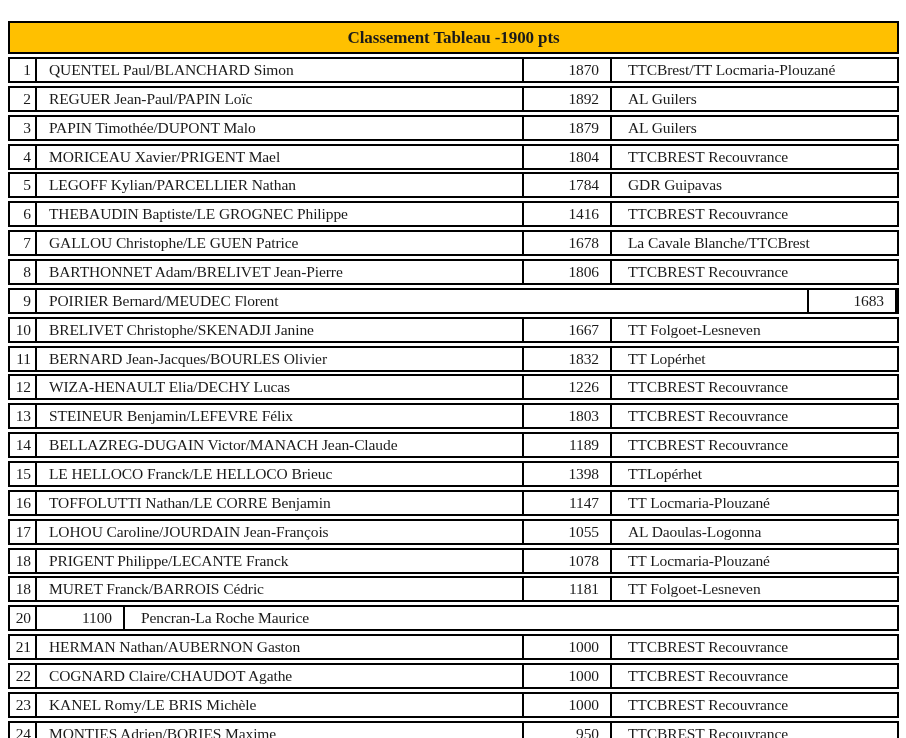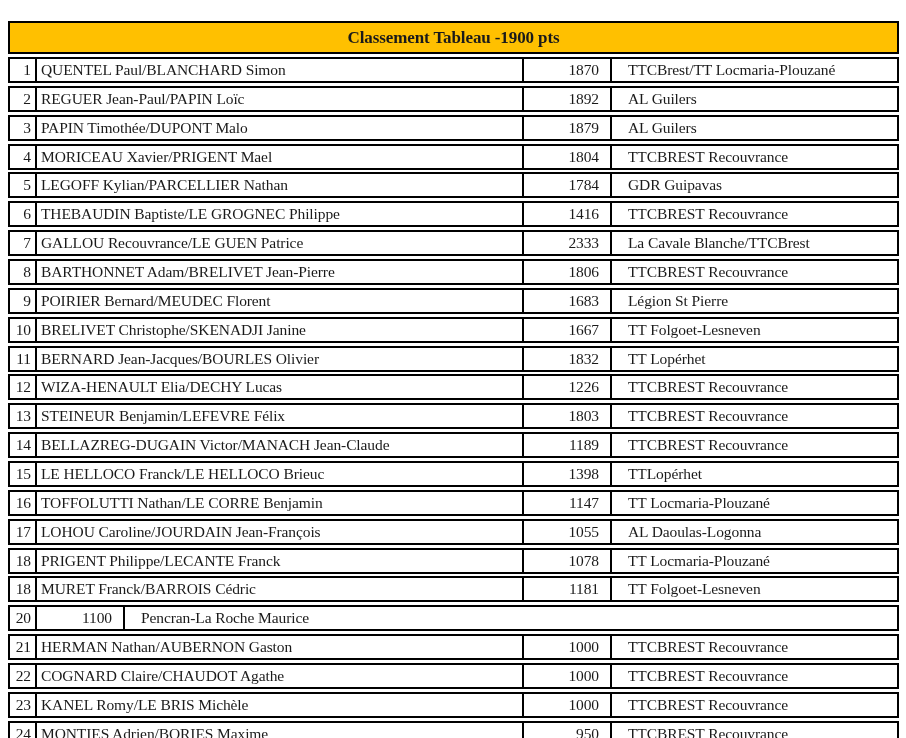--- a/index.html
+++ b/index.html
@@ -61,21 +61,21 @@
   }
   .cell-rank {
     width: 27px;
     border-right: 2px solid #000000;
     justify-content: flex-end;
     padding-right: 4px;
   }
   .cell-pair {
     flex: 1;
     border-right: 2px solid #000000;
-    padding-left: 4px;
+    padding-left: 12px;
   }
   .cell-points {
     width: 88px;
     border-right: 2px solid #000000;
     justify-content: flex-end;
     padding-right: 11px;
   }
   .cell-club {
     width: 285px;
     padding-left: 16px;
@@ -127,37 +127,36 @@
 
   <div class="row">
     <div class="cell cell-rank">6</div>
     <div class="cell cell-pair">THEBAUDIN Baptiste/LE GROGNEC Philippe</div>
     <div class="cell cell-points">1416</div>
     <div class="cell cell-club">TTCBREST Recouvrance</div>
   </div>
 
   <div class="row">
     <div class="cell cell-rank">7</div>
-    <div class="cell cell-pair">GALLOU Recouvrance/LE GUEN Patrice</div>
-    <div class="cell cell-points">2333</div>
+    <div class="cell cell-pair">GALLOU Christophe/LE GUEN Patrice</div>
+    <div class="cell cell-points">1678</div>
     <div class="cell cell-club">La Cavale Blanche/TTCBrest</div>
   </div>
 
   <div class="row">
     <div class="cell cell-rank">8</div>
     <div class="cell cell-pair">BARTHONNET Adam/BRELIVET Jean-Pierre</div>
     <div class="cell cell-points">1806</div>
     <div class="cell cell-club">TTCBREST Recouvrance</div>
   </div>
 
   <div class="row">
     <div class="cell cell-rank">9</div>
     <div class="cell cell-pair">POIRIER Bernard/MEUDEC Florent</div>
     <div class="cell cell-points">1683</div>
-    <div class="cell cell-club">Légion St Pierre</div>
   </div>
 
   <div class="row">
     <div class="cell cell-rank">10</div>
     <div class="cell cell-pair">BRELIVET Christophe/SKENADJI Janine</div>
     <div class="cell cell-points">1667</div>
     <div class="cell cell-club">TT Folgoet-Lesneven</div>
   </div>
 
   <div class="row">

